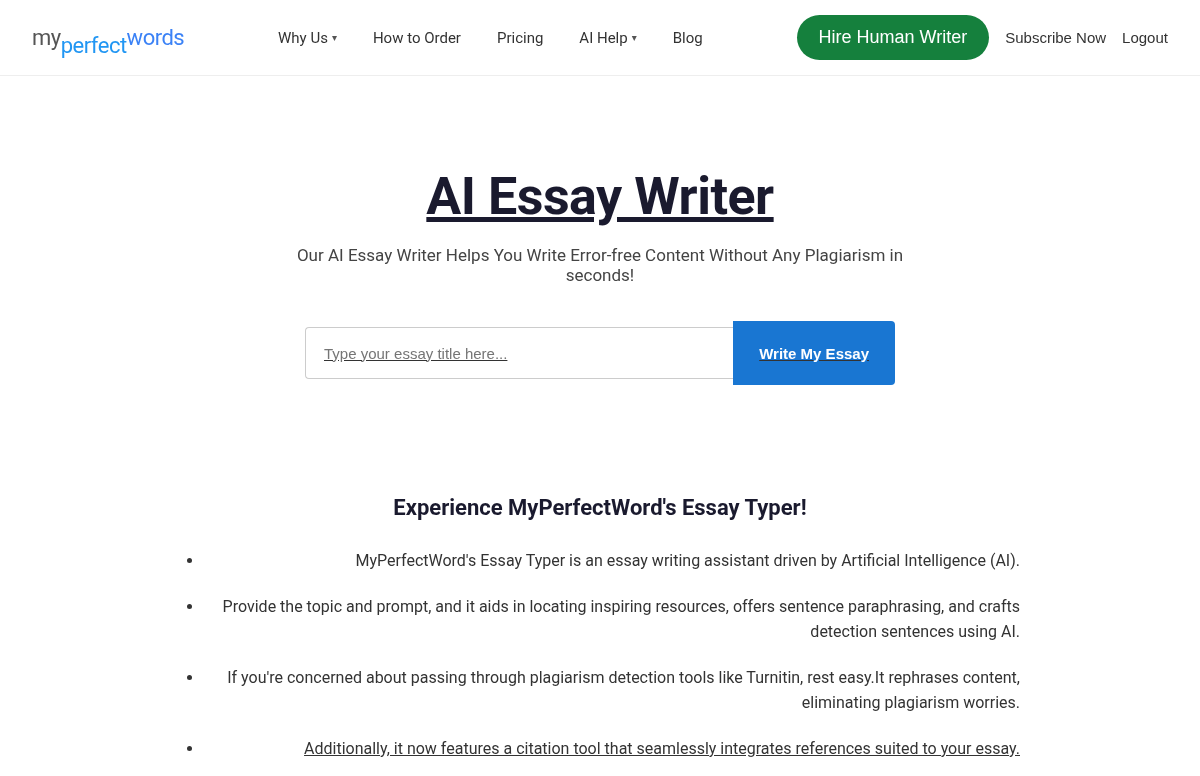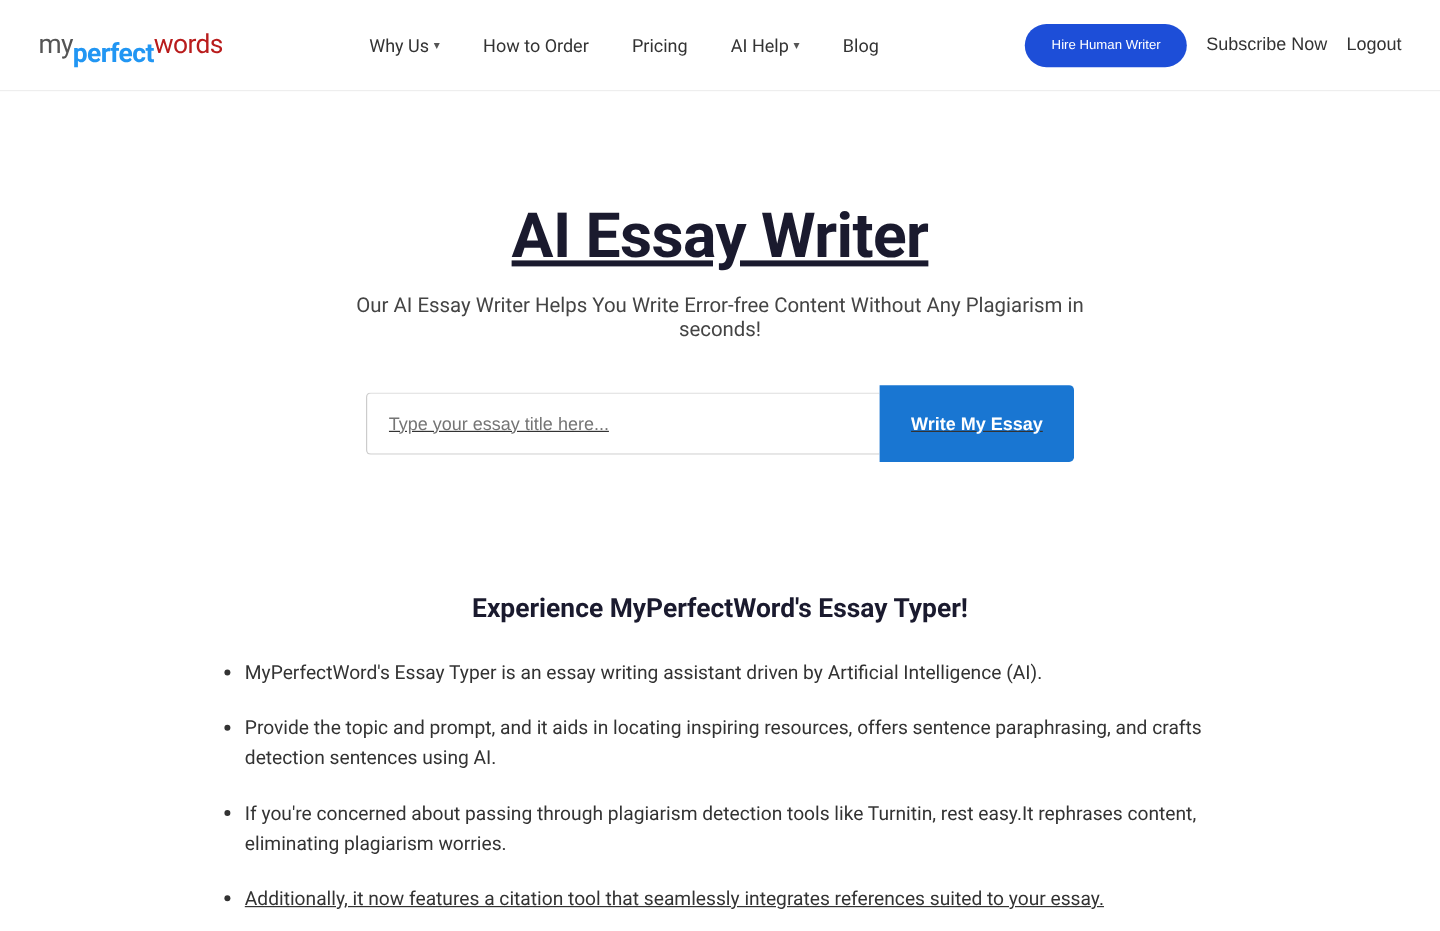--- a/index.html
+++ b/index.html
@@ -36,26 +36,26 @@
       text-decoration: none;
     }
 
     .logo-my {
       color: #555;
       font-weight: 400;
     }
 
     .logo-perfect {
       color: #2196f3;
-      font-weight: 700;
+      font-weight: 400;
       margin-top: 16px;
     }
 
     .logo-words {
-      color: #b91c1c;
+      color: #3b82f6;
       font-weight: 400;
     }
 
     .nav-links {
       display: flex;
       align-items: flex-end;
       gap: 0;
       list-style: none;
     }
 
@@ -74,26 +74,26 @@
       color: #555;
     }
 
     .nav-actions {
       display: flex;
       align-items: center;
       gap: 16px;
     }
 
     .btn-hire {
-      background: #1d4ed8;
+      background: #15803d;
       color: #fff;
       border: none;
       border-radius: 25px;
       padding: 12px 22px;
-      font-size: 11px;
+      font-size: 18px;
       font-weight: 500;
       cursor: pointer;
       white-space: nowrap;
     }
 
     .btn-subscribe {
       background: none;
       border: none;
       color: #333;
       font-size: 15px;
@@ -176,20 +176,21 @@
       font-size: 22px;
       font-weight: 700;
       color: #1a1a2e;
       margin-bottom: 28px;
       text-align: center;
     }
 
     .features-list {
       list-style: disc;
       padding-left: 24px;
+      text-align: right;
     }
 
     .features-list li {
       font-size: 16px;
       color: #333;
       line-height: 1.6;
       margin-bottom: 20px;
     }
 
     .features-list li:last-child {

